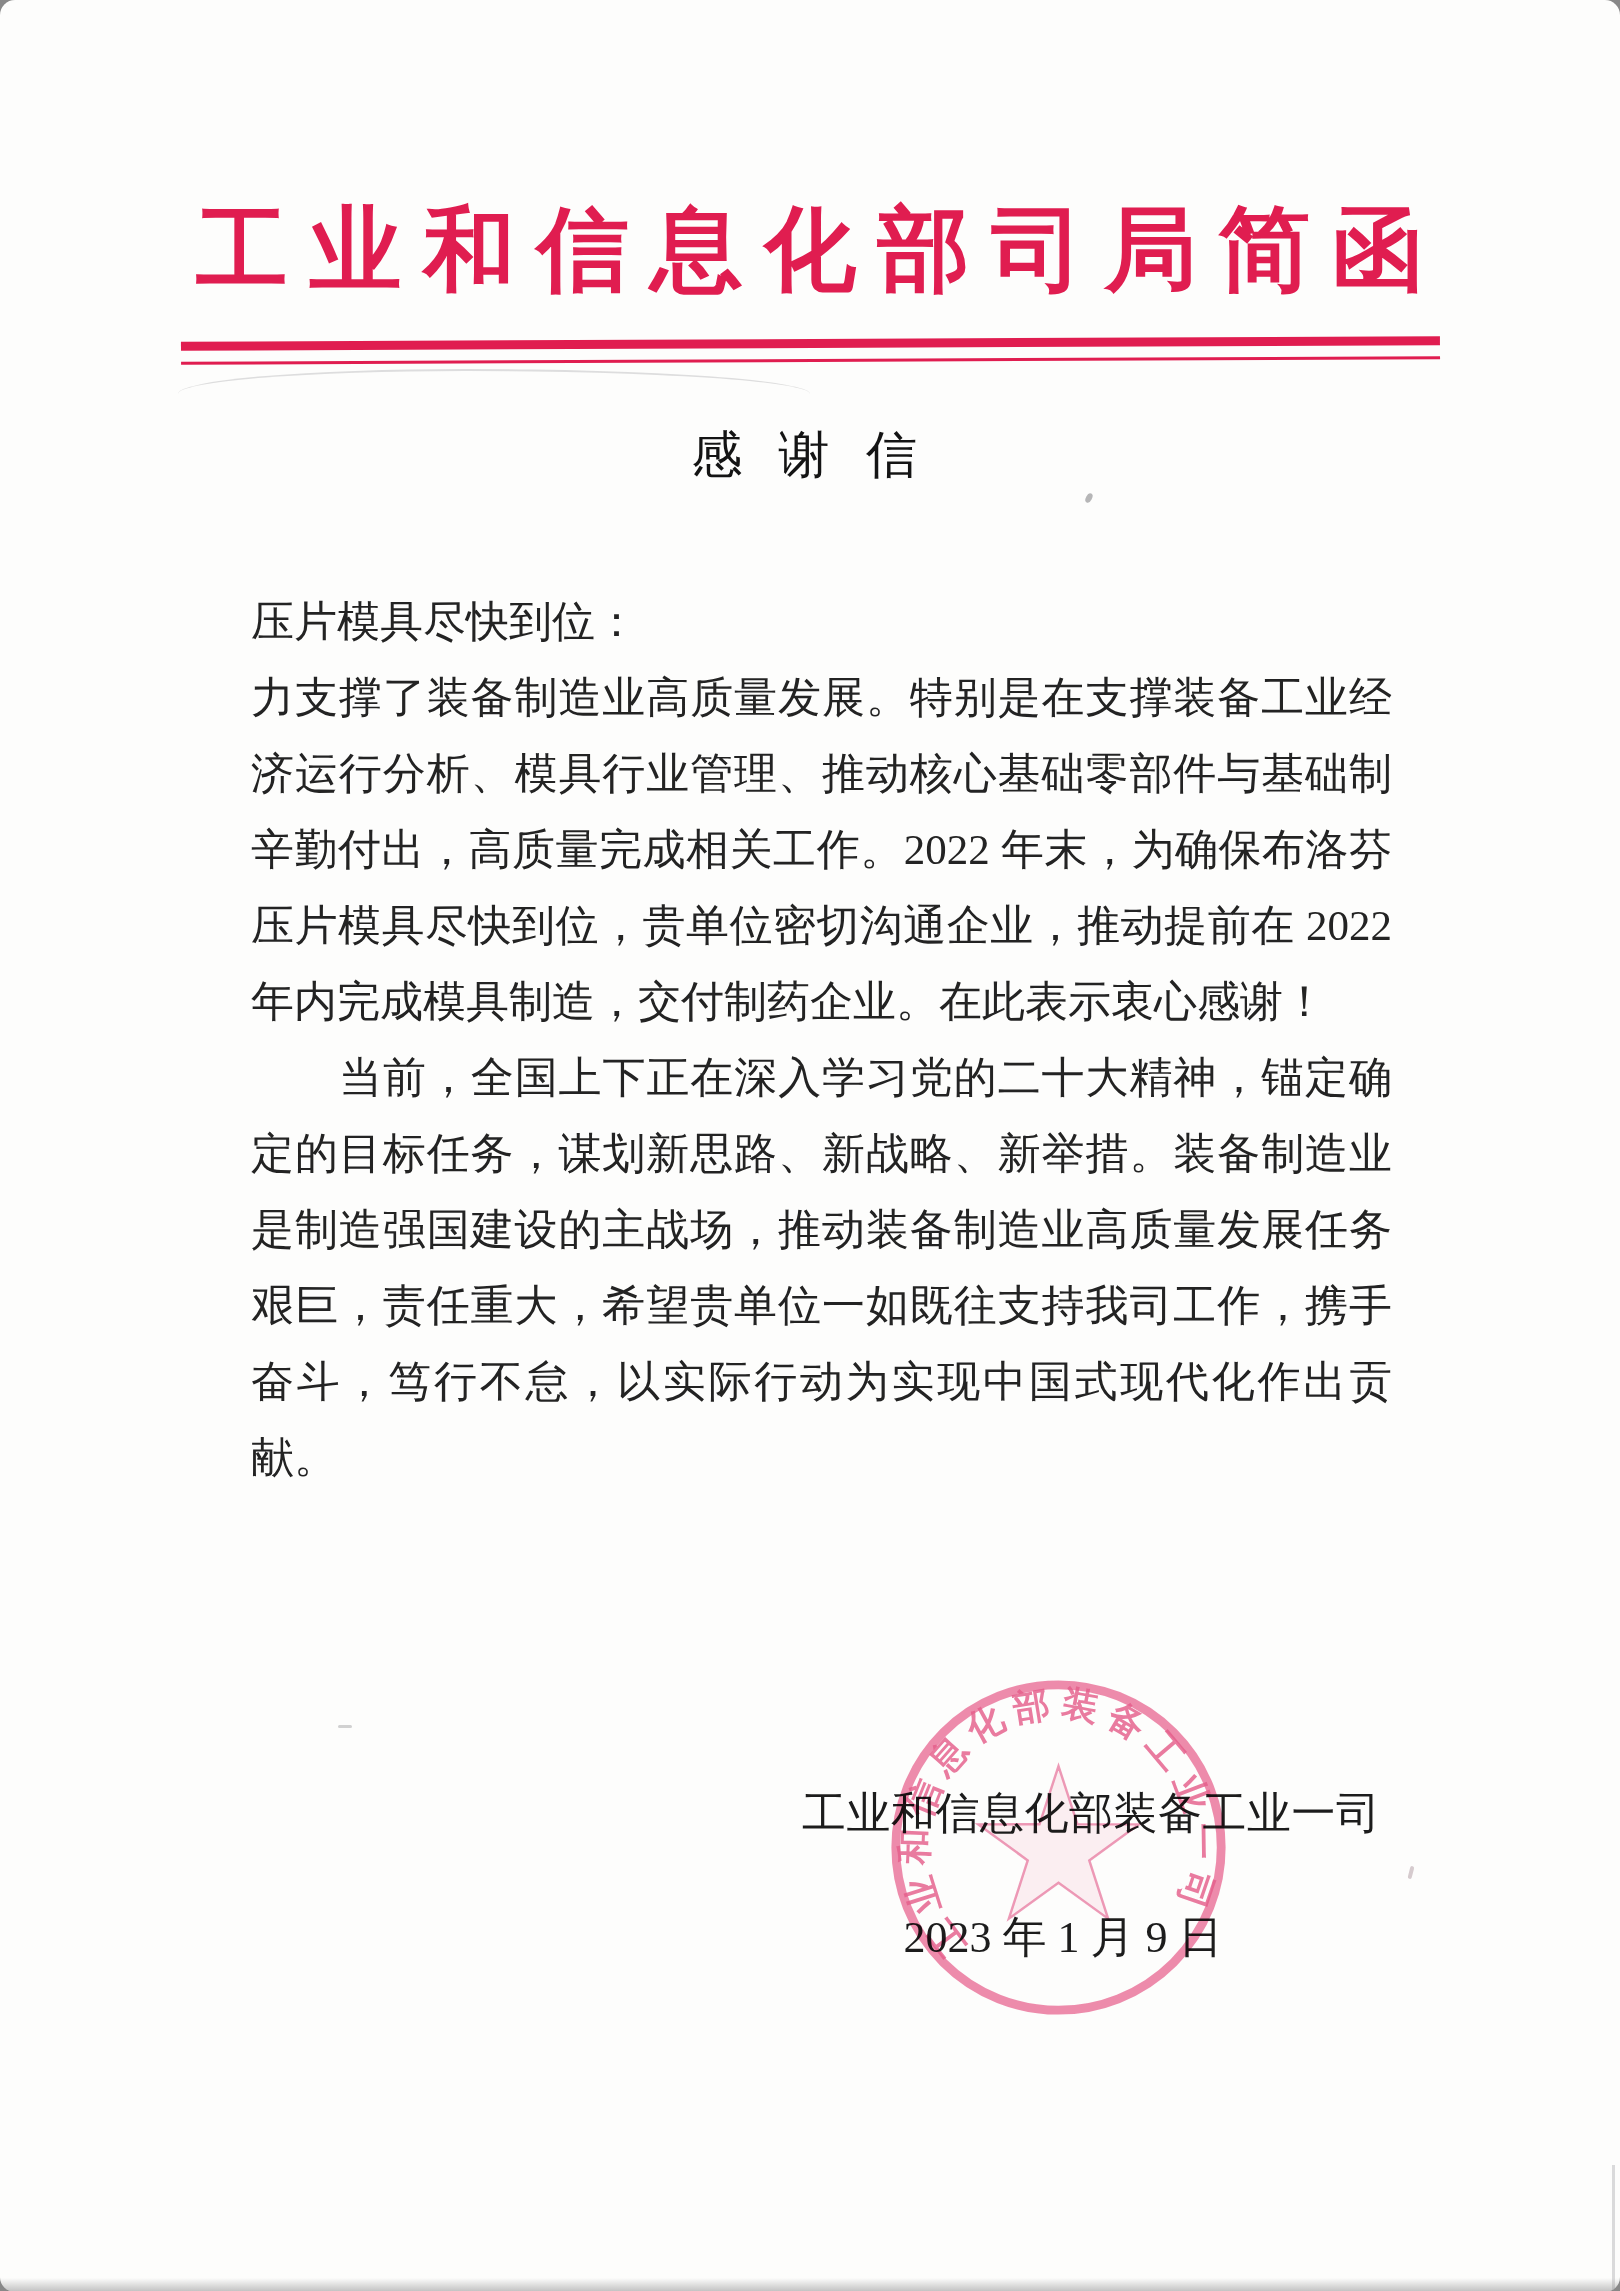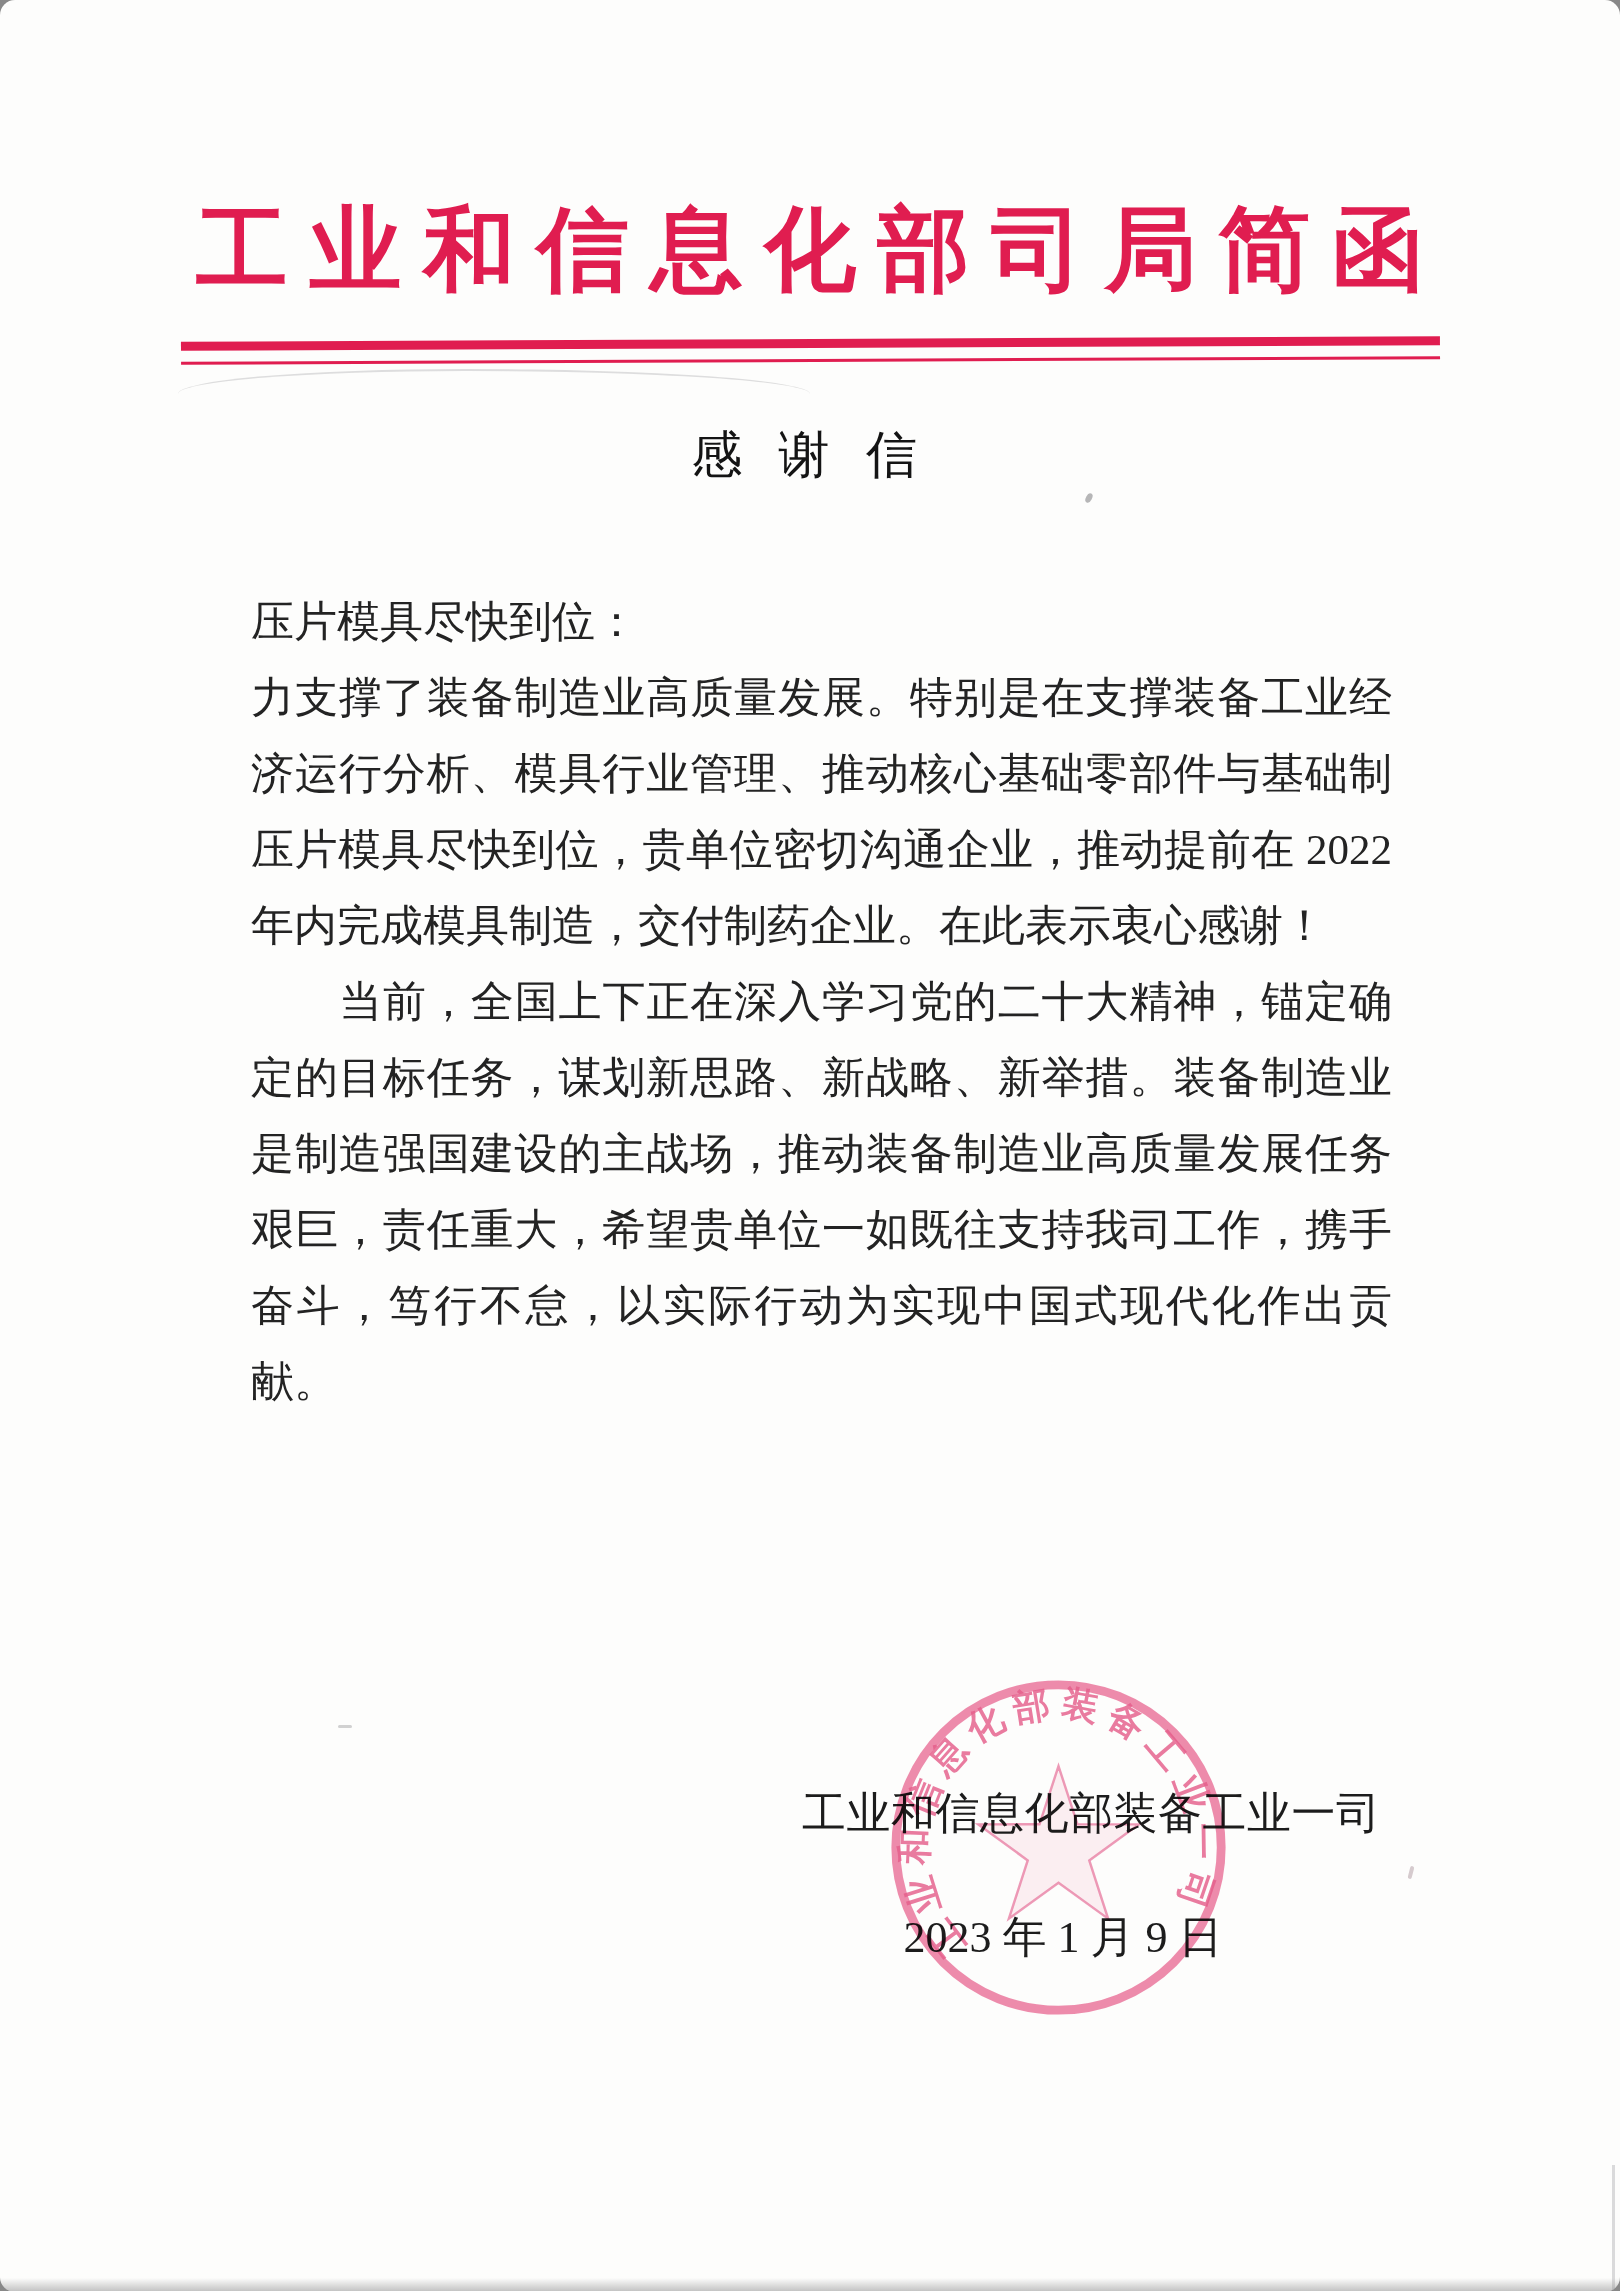--- a/index.html
+++ b/index.html
@@ -105,20 +105,21 @@
     <div class="rule-thick"></div>
     <div class="rule-thin"></div>
   </div>
 
   <div class="letter-title">感  谢  信</div>
 
   <div class="body-block">
     <div class="line salutation">压片模具尽快到位：</div>
     <div class="line">力支撑了装备制造业高质量发展。特别是在支撑装备工业经</div>
     <div class="line">济运行分析、模具行业管理、推动核心基础零部件与基础制</div>
+    <div class="line">辛勤付出，高质量完成相关工作。2022 年末，为确保布洛芬</div>
     <div class="line">压片模具尽快到位，贵单位密切沟通企业，推动提前在 2022</div>
     <div class="line para-end">年内完成模具制造，交付制药企业。在此表示衷心感谢！</div>
     <div class="line indent">当前，全国上下正在深入学习党的二十大精神，锚定确</div>
     <div class="line">定的目标任务，谋划新思路、新战略、新举措。装备制造业</div>
     <div class="line">是制造强国建设的主战场，推动装备制造业高质量发展任务</div>
     <div class="line">艰巨，责任重大，希望贵单位一如既往支持我司工作，携手</div>
     <div class="line para-end">奋斗，笃行不怠，以实际行动为实现中国式现代化作出贡献。</div>
   </div>
 
   <div class="sig-office">工业和信息化部装备工业一司</div>

